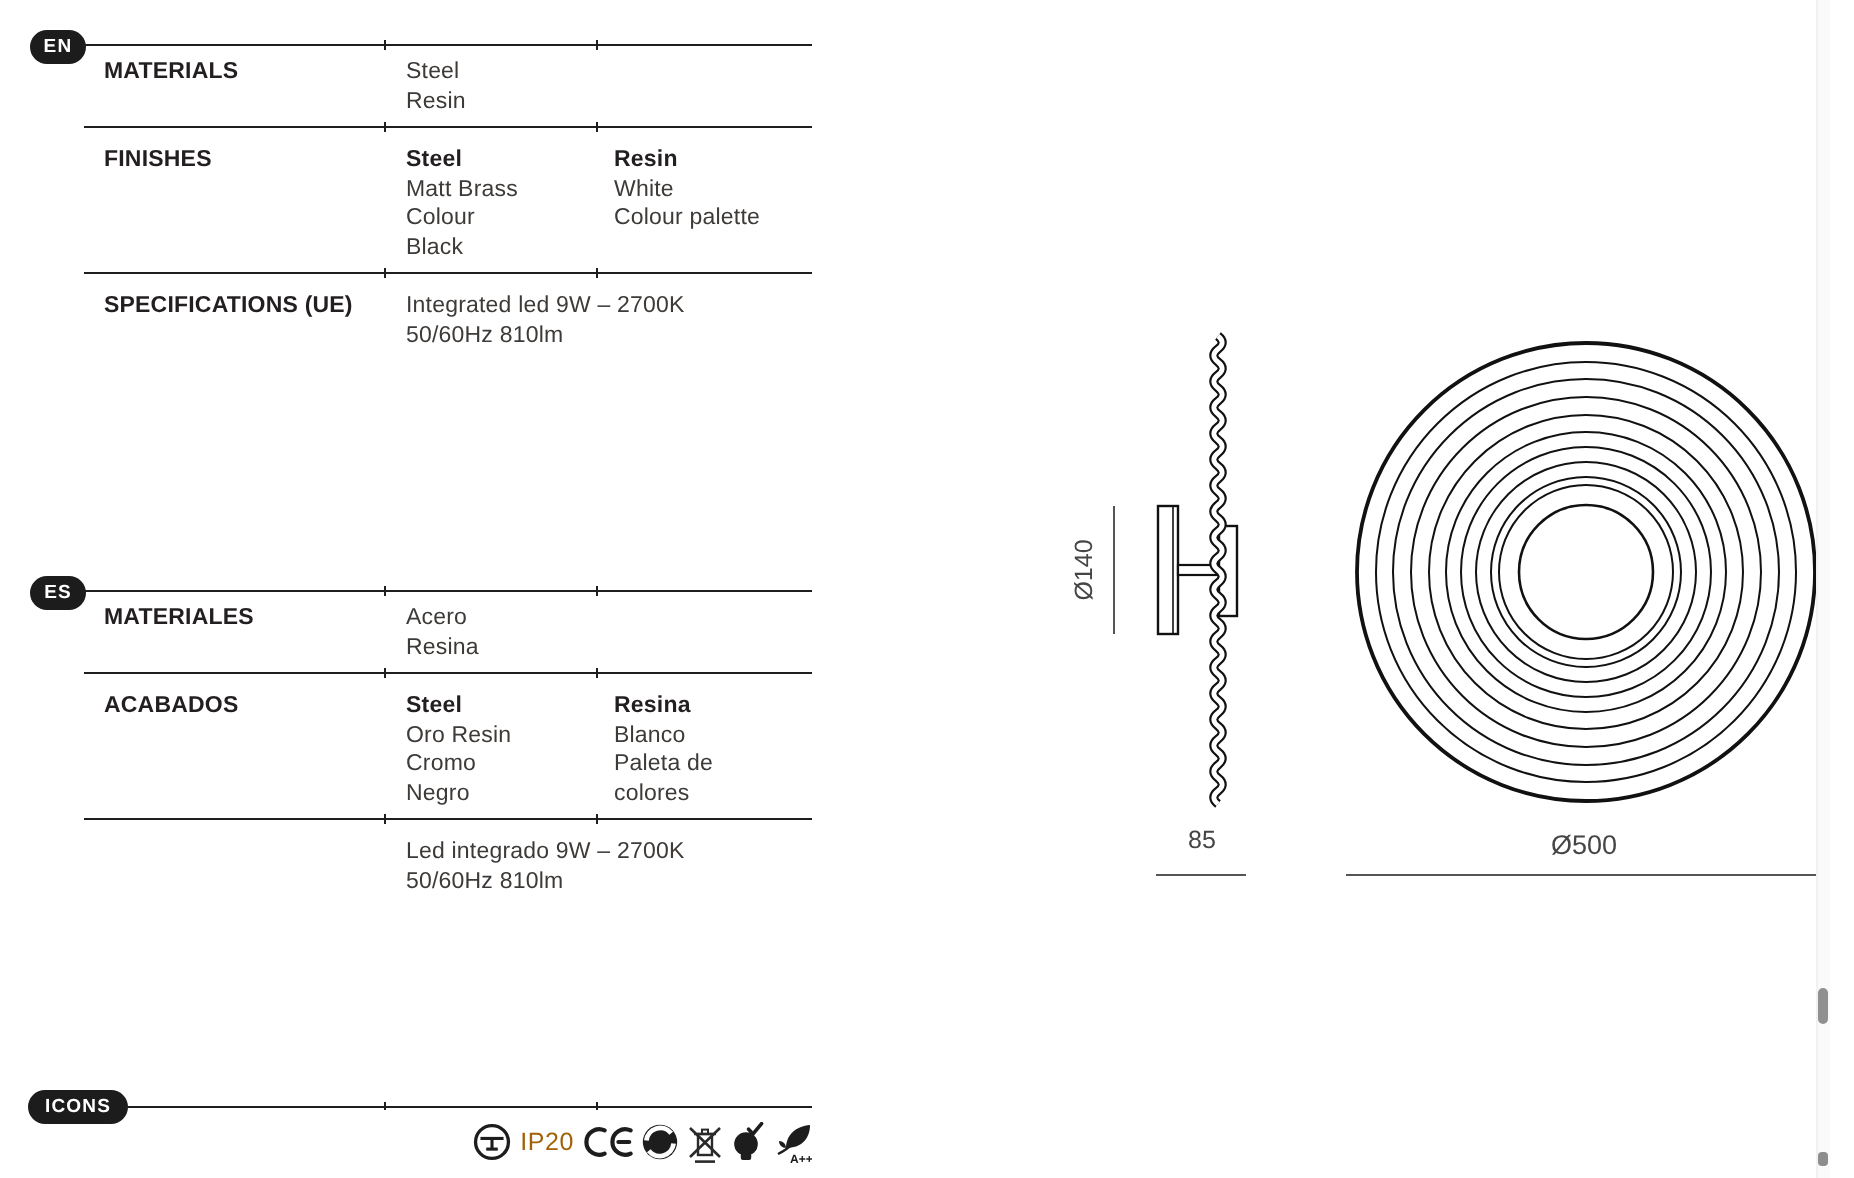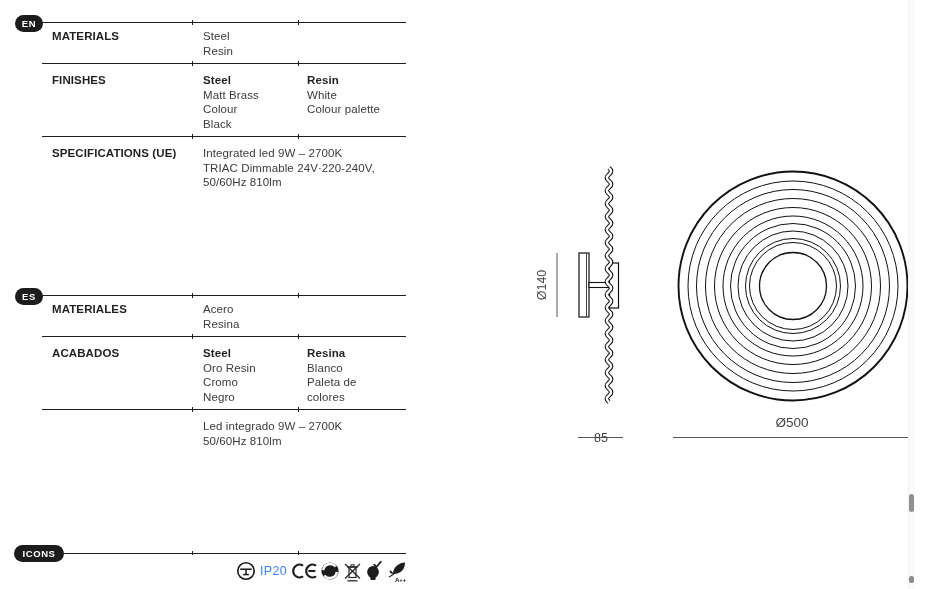--- a/index.html
+++ b/index.html
@@ -17,21 +17,21 @@
   .rule { position:absolute; height:1.3px; background:#1f1f1f; }
   .tick { position:absolute; width:1.3px; height:4.6px; background:#1f1f1f; }
   .lbl { position:absolute; font-size:11.5px; font-weight:bold; color:#231f20; line-height:14.5px; letter-spacing:0.1px; }
   .val { position:absolute; font-size:11.5px; color:#3d3a38; line-height:14.5px; letter-spacing:0.1px; }
   .val .hdr { font-weight:bold; color:#231f20; }
   .dim { position:absolute; font-size:12.5px; color:#454545; text-align:center; }
   .dim.big { font-size:13.5px; }
   .rot { transform:rotate(-90deg); }
   .icon-row { position:absolute; display:flex; align-items:center; justify-content:flex-end; gap:4px; }
   .icon-row svg { display:block; flex:none; }
-  .ip { font-size:12.5px; font-weight:500; color:#3b82f6; letter-spacing:0.3px; }
+  .ip { font-size:12.5px; font-weight:500; color:#a16207; letter-spacing:0.3px; }
   .sb-track { position:absolute; right:0; top:0; width:7px; height:589px; background:#fafafa; border-left:1px solid #f1f1f1; }
   .sb-thumb { position:absolute; right:1px; top:494px; width:5px; height:18px; background:#909090; border-radius:3px; }
   .sb-mark { position:absolute; right:1px; top:576px; width:5px; height:7px; background:#8d8d8d; border-radius:2px; }
 </style>
 </head>
 <body>
 
 <div class="page">
 
   <div class="pill" style="left:15px; top:15px; width:28px;">EN</div>
@@ -62,21 +62,20 @@
     <div>Colour palette</div>
   </div>
 
   <div class="rule" style="left:42px; top:136px; width:364px;"></div>
   <div class="tick" style="left:192px; top:134.3px;"></div>
   <div class="tick" style="left:298px; top:134.3px;"></div>
 
   <div class="lbl" style="left:52px; top:146px;">SPECIFICATIONS (UE)</div>
   <div class="val" style="left:203px; top:146px;">
     <div>Integrated led 9W – 2700K</div>
-    <div>TRIAC Dimmable 24V·220-240V,</div>
     <div>50/60Hz 810lm</div>
   </div>
 
   <div class="pill" style="left:15px; top:288px; width:28px;">ES</div>
   <div class="rule" style="left:41px; top:295px; width:365px;"></div>
   <div class="tick" style="left:192px; top:293.3px;"></div>
   <div class="tick" style="left:298px; top:293.3px;"></div>
 
   <div class="lbl" style="left:52px; top:302px;">MATERIALES</div>
   <div class="val" style="left:203px; top:302px;">
@@ -159,21 +158,21 @@
     <line x1="29" y1="95" x2="29" y2="159" stroke="#555" stroke-width="1"></line>
     <line x1="50" y1="279.5" x2="95" y2="279.5" stroke="#555" stroke-width="1"></line>
     <rect x="81.5" y="105" width="9" height="45" fill="#fff" stroke="#111" stroke-width="1.2"></rect>
     <rect x="51" y="95" width="10" height="64" fill="#fff" stroke="#111" stroke-width="1.2"></rect>
     <line x1="58.5" y1="95.5" x2="58.5" y2="158.5" stroke="#111" stroke-width="0.8"></line>
     <rect x="61" y="124.5" width="20" height="5" fill="#fff" stroke="#111" stroke-width="1.1"></rect>
     <path d="M81,10 q4.2,3.25 0,6.5 q-4.2,3.25 0,6.5 q4.2,3.25 0,6.5 q-4.2,3.25 0,6.5 q4.2,3.25 0,6.5 q-4.2,3.25 0,6.5 q4.2,3.25 0,6.5 q-4.2,3.25 0,6.5 q4.2,3.25 0,6.5 q-4.2,3.25 0,6.5 q4.2,3.25 0,6.5 q-4.2,3.25 0,6.5 q4.2,3.25 0,6.5 q-4.2,3.25 0,6.5 q4.2,3.25 0,6.5 q-4.2,3.25 0,6.5 q4.2,3.25 0,6.5 q-4.2,3.25 0,6.5 q4.2,3.25 0,6.5 q-4.2,3.25 0,6.5 q4.2,3.25 0,6.5 q-4.2,3.25 0,6.5 q4.2,3.25 0,6.5 q-4.2,3.25 0,6.5 q4.2,3.25 0,6.5 q-4.2,3.25 0,6.5 q4.2,3.25 0,6.5 q-4.2,3.25 0,6.5 q4.2,3.25 0,6.5 q-4.2,3.25 0,6.5 q4.2,3.25 0,6.5 q-4.2,3.25 0,6.5 q4.2,3.25 0,6.5 q-4.2,3.25 0,6.5 q4.2,3.25 0,6.5 q-4.2,3.25 0,6.5" fill="none" stroke="#111" stroke-width="4.6"></path>
     <path d="M81,10 q4.2,3.25 0,6.5 q-4.2,3.25 0,6.5 q4.2,3.25 0,6.5 q-4.2,3.25 0,6.5 q4.2,3.25 0,6.5 q-4.2,3.25 0,6.5 q4.2,3.25 0,6.5 q-4.2,3.25 0,6.5 q4.2,3.25 0,6.5 q-4.2,3.25 0,6.5 q4.2,3.25 0,6.5 q-4.2,3.25 0,6.5 q4.2,3.25 0,6.5 q-4.2,3.25 0,6.5 q4.2,3.25 0,6.5 q-4.2,3.25 0,6.5 q4.2,3.25 0,6.5 q-4.2,3.25 0,6.5 q4.2,3.25 0,6.5 q-4.2,3.25 0,6.5 q4.2,3.25 0,6.5 q-4.2,3.25 0,6.5 q4.2,3.25 0,6.5 q-4.2,3.25 0,6.5 q4.2,3.25 0,6.5 q-4.2,3.25 0,6.5 q4.2,3.25 0,6.5 q-4.2,3.25 0,6.5 q4.2,3.25 0,6.5 q-4.2,3.25 0,6.5 q4.2,3.25 0,6.5 q-4.2,3.25 0,6.5 q4.2,3.25 0,6.5 q-4.2,3.25 0,6.5 q4.2,3.25 0,6.5 q-4.2,3.25 0,6.5" fill="none" stroke="#fff" stroke-width="2.4"></path>
   </svg>
   <span class="dim rot" style="left:523px; top:278px; width:38px;">Ø140</span>
-  <span class="dim" style="left:580px; top:431px; width:42px;">85</span>
+  <span class="dim" style="left:580px; top:413px; width:42px;">85</span>
 
   <svg class="abs" style="left:670px; top:163px;" width="250" height="289" viewBox="0 0 250 289">
     <circle cx="123" cy="123" r="114.5" fill="none" stroke="#111" stroke-width="1.9"></circle>
     <circle cx="123" cy="123" r="105" fill="none" stroke="#111" stroke-width="1"></circle>
     <circle cx="123" cy="123" r="96.5" fill="none" stroke="#111" stroke-width="1"></circle>
     <circle cx="123" cy="123" r="87.5" fill="none" stroke="#111" stroke-width="1"></circle>
     <circle cx="123" cy="123" r="78.5" fill="none" stroke="#111" stroke-width="1"></circle>
     <circle cx="123" cy="123" r="70" fill="none" stroke="#111" stroke-width="1"></circle>
     <circle cx="123" cy="123" r="62.5" fill="none" stroke="#111" stroke-width="1"></circle>
     <circle cx="123" cy="123" r="55" fill="none" stroke="#111" stroke-width="1"></circle>

